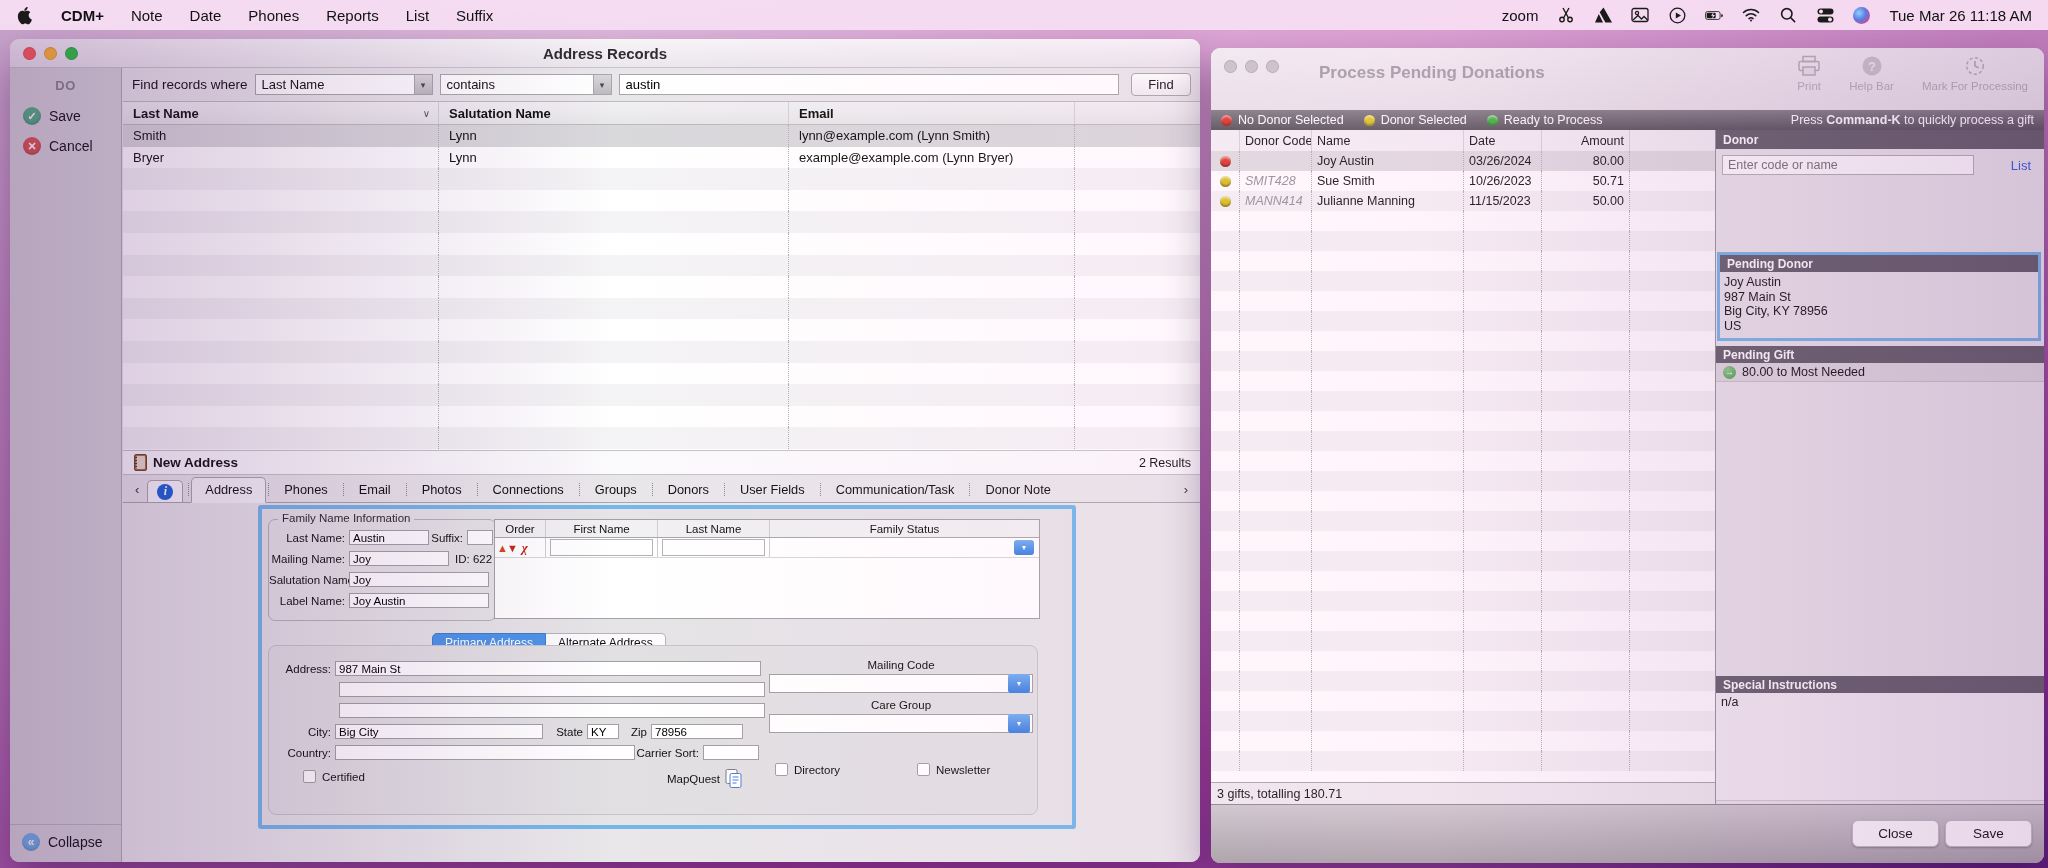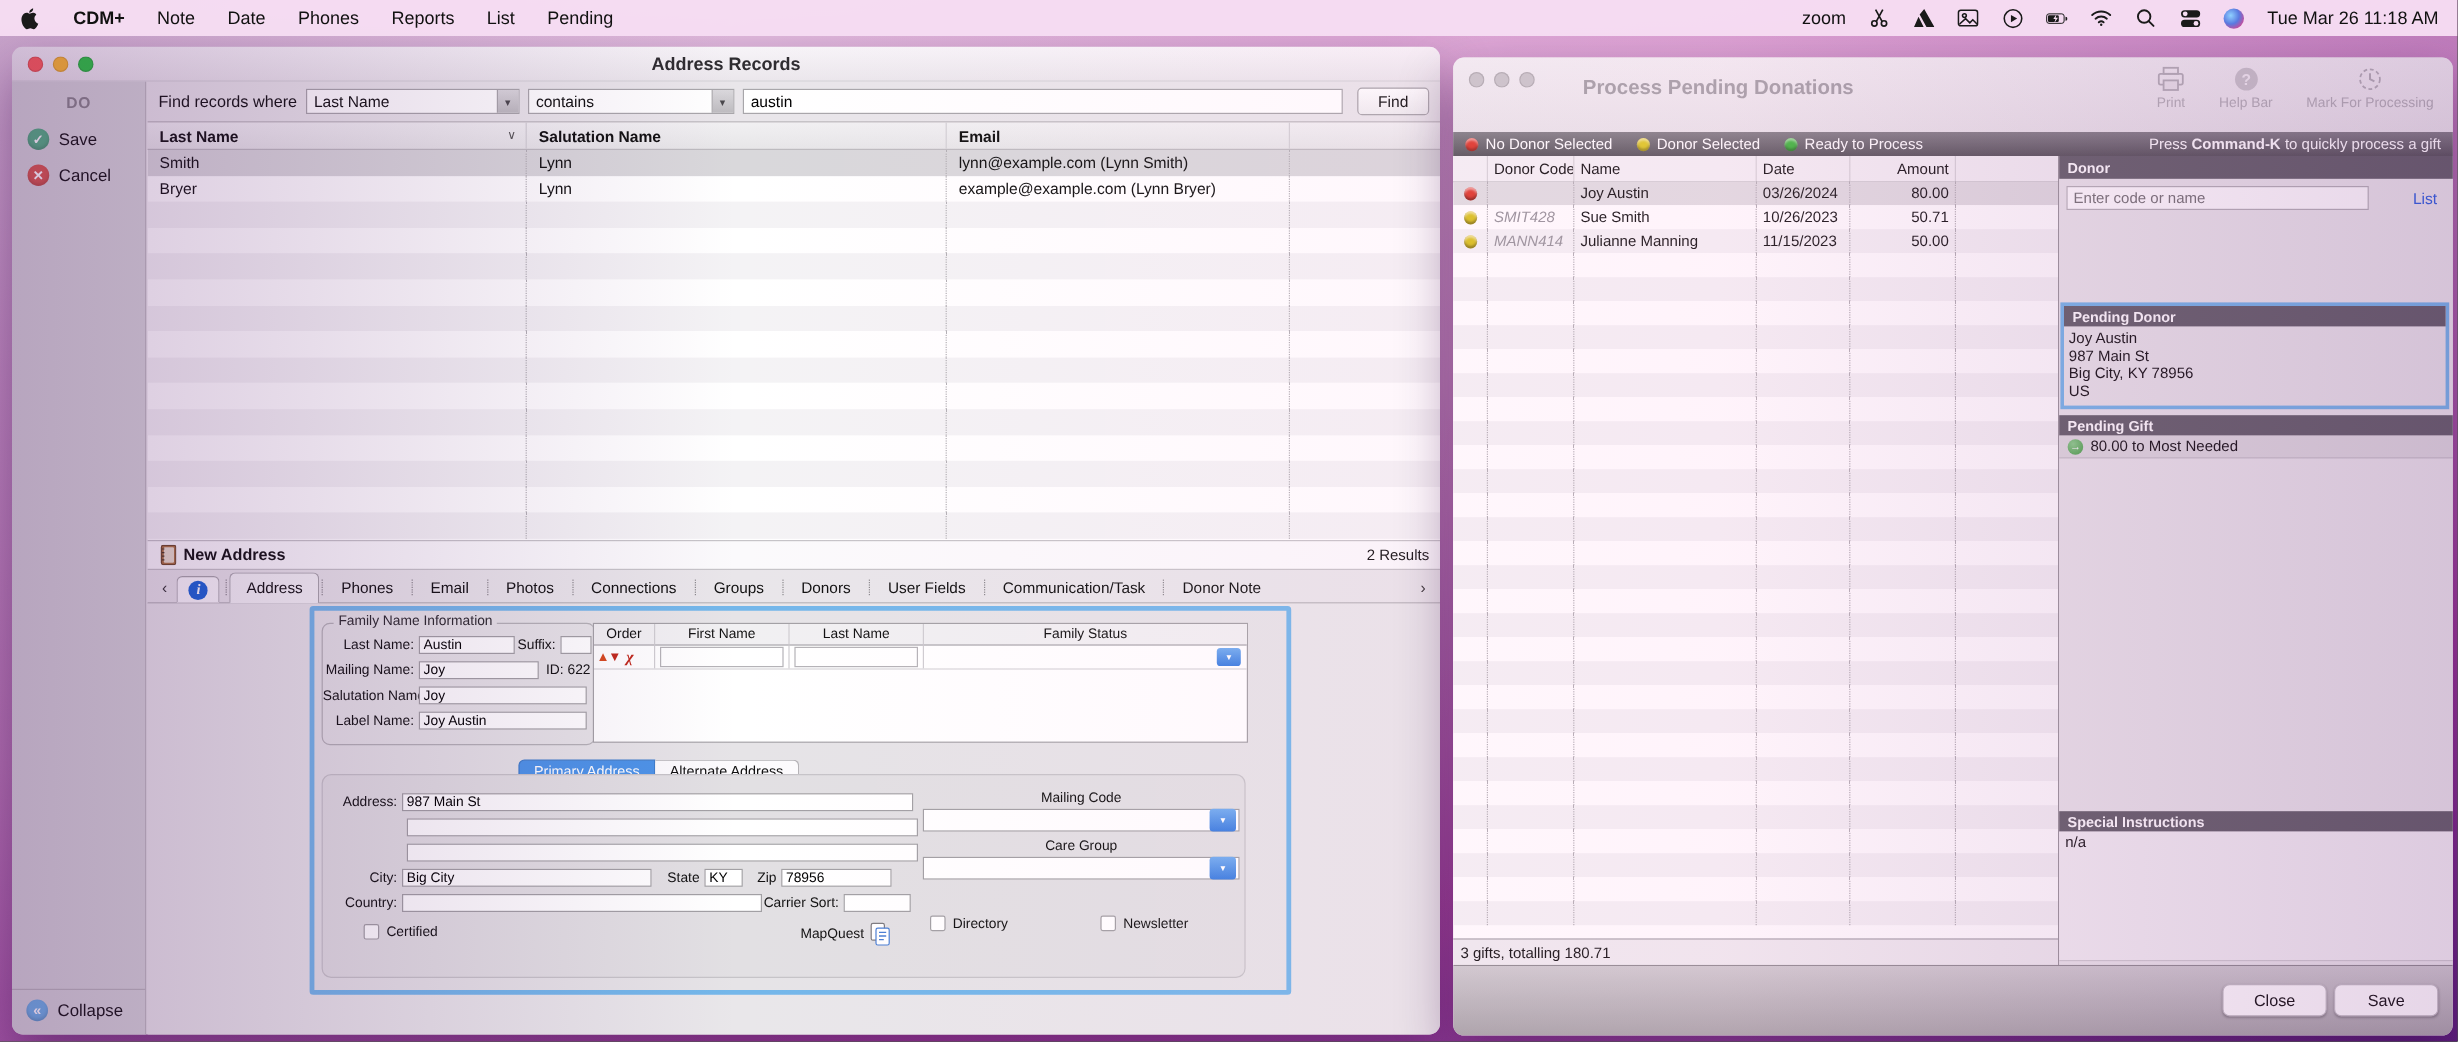--- a/index.html
+++ b/index.html
@@ -166,21 +166,21 @@
             <path fill="#1a1a1a" d="M12.4,9.6c0-2 1.6-3 1.7-3.1c-0.9-1.4-2.4-1.6-2.9-1.6c-1.2-0.1-2.4,0.7-3,0.7c-0.6,0-1.6-0.7-2.6-0.7C4,5 2.5,6 1.7,7.5c-1.6,2.9-0.4,7.2,1.2,9.5c0.8,1.2,1.7,2.4,2.9,2.4c1.2,0,1.6-0.8,3-0.8c1.4,0,1.8,0.8,3,0.8c1.2,0,2-1.1,2.8-2.3c0.9-1.3,1.2-2.6,1.2-2.7C15.8,14.4 12.4,13.1 12.4,9.6z M10.4,3.6C11,2.9 11.4,1.9 11.3,1c-0.9,0-1.9,0.6-2.5,1.3C8.2,2.9 7.7,4 7.8,4.9C8.8,5 9.8,4.4 10.4,3.6z"></path>
           </svg>
       </span>
       <span class="appname">CDM+</span>
       <span id="menu-items" style="display:flex;gap:27px;">
           <span>Note</span>
           <span>Date</span>
           <span>Phones</span>
           <span>Reports</span>
           <span>List</span>
-          <span>Pending</span>
+          <span>Suffix</span>
         </span>
     </div>
     <div class="mright">
       <span>zoom</span>
       <span class="micon">
         <svg width="18" height="18" viewBox="0 0 18 18" fill="none" stroke="#1a1a1a" stroke-width="1.4">
             <circle cx="5" cy="13.5" r="2.2"></circle>
             <circle cx="13" cy="13.5" r="2.2"></circle>
             <path d="M6.5 12 L12 2 M11.5 12 L6 2"></path>
           </svg>

